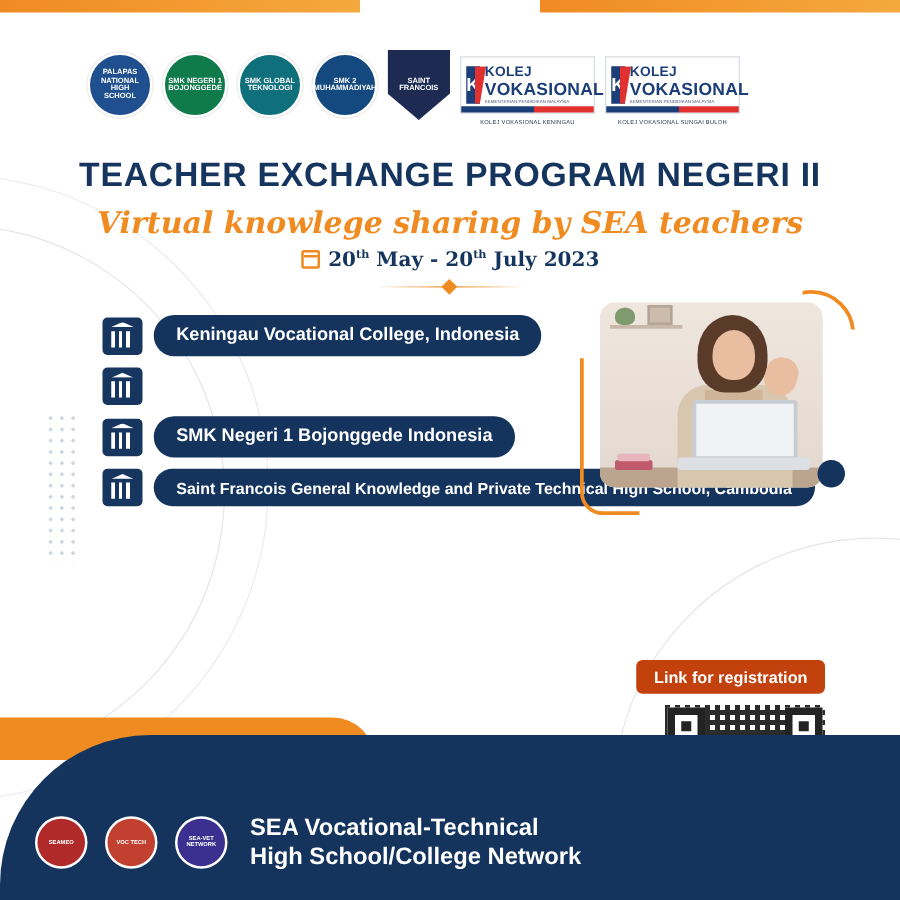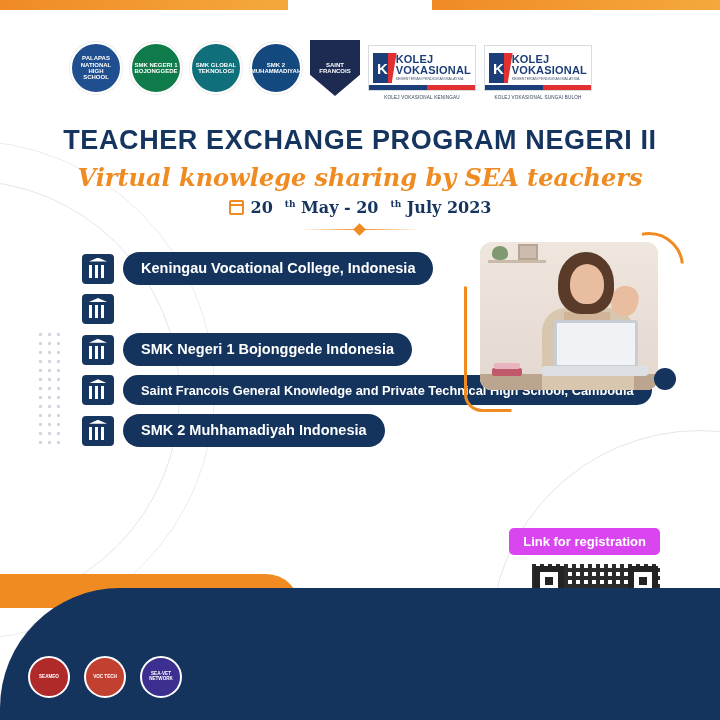--- a/index.html
+++ b/index.html
@@ -83,21 +83,21 @@
     display: flex; align-items: center; justify-content: center;
     position: relative;
   }
   .kv-mark::after {
     content: ""; position: absolute; right: -5px; top: 0;
     width: 9px; height: 30px; background: #e03030;
     clip-path: polygon(0 0, 100% 0, 45% 100%, 0 100%);
   }
   .kv-txt { line-height: 1; }
   .kv-txt .l1 { font-size: 11px; font-weight: bold; color: #1b3e78; letter-spacing: .2px; }
-  .kv-txt .l2 { font-size: 11px; font-weight: bold; color: #1b3e78; letter-spacing: .2px; }
+  .kv-txt .l2 { font-size: 14px; font-weight: bold; color: #1b3e78; letter-spacing: .2px; }
   .kv-txt .l3 { font-size: 3.6px; color: #4a5870; margin-top: 2px; }
   .kv-bar {
     position: absolute; left: 0; bottom: 0; width: 100%; height: 5px;
     background: linear-gradient(90deg,#1b3e78 0 55%, #e03030 55% 100%);
   }
   .kv-sub {
     position: absolute; left: 0; bottom: -10px; width: 100%;
     font-size: 4.6px; color: #2d3b55; text-align: center; letter-spacing: .2px;
   }
 
@@ -124,21 +124,21 @@
     position: relative;
   }
   .date-icon::before {
     content: ""; position: absolute; left: 0; top: 2px; width: 11px; height: 2px;
     background: #ef8b20;
   }
   .date-text {
     font-family: "DejaVu Serif", serif;
     font-weight: bold; font-size: 16px; color: #15355f;
   }
-  .date-text sup { font-size: 9px; margin-left: 12px; }
+  .date-text sup { font-size: 9px; }
   .divider-orn {
     position: absolute; top: 222px; left: 50%; transform: translateX(-50%);
     width: 120px; height: 14px;
   }
   .divider-orn .line {
     position: absolute; top: 7px; left: 0; width: 120px; height: 1px;
     background: linear-gradient(90deg,rgba(239,139,32,0),#ef8b20,rgba(239,139,32,0));
   }
   .divider-orn .dia {
     position: absolute; top: 3px; left: 55px; width: 9px; height: 9px;
@@ -208,21 +208,21 @@
     position: absolute; right: 36px; top: 232px;
     width: 70px; height: 70px;
     border: 3px solid #ef8b20;
     border-radius: 50%;
     clip-path: polygon(40% 0, 100% 0, 100% 45%, 40% 45%);
   }
 
   
   .reg-box {
     position: absolute; right: 60px; top: 528px;
-    background: #d946ef; color: #fff;
+    background: #c2410c; color: #fff;
     border-radius: 5px; padding: 6px 14px;
     font-size: 13px; font-weight: bold;
   }
   .qr {
     position: absolute; right: 56px; top: 560px;
     width: 136px; height: 128px;
     background: #ffffff;
     padding: 4px;
   }
   .qr-inner {
@@ -341,24 +341,20 @@
   <div class="list-item">
     <div class="school-icon"></div>
   </div>
   <div class="list-item">
     <div class="school-icon"></div>
     <div class="pill">SMK Negeri 1 Bojonggede Indonesia</div>
   </div>
   <div class="list-item">
     <div class="school-icon"></div>
     <div class="pill two-line">Saint Francois General Knowledge and Private Technical High School, Cambodia</div>
-  </div>
-  <div class="list-item">
-    <div class="school-icon"></div>
-    <div class="pill">SMK 2 Muhhamadiyah Indonesia</div>
   </div>
 </div>
 
 <div class="photo-deco-arc"></div>
 <div class="photo-deco-arc2"></div>
 <div class="photo-wrap">
   <div class="ph-wall"></div>
   <div class="ph-shelf"></div>
   <div class="ph-plant"></div>
   <div class="ph-frame"></div>
@@ -395,13 +391,17 @@
 <div class="bottom-content">
   <div class="b-logo" style="background:#b02a2a">
     <span>SEAMEO</span>
   </div>
   <div class="b-logo" style="background:#c2402f">
     <span>VOC TECH</span>
   </div>
   <div class="b-logo" style="background:#3b2f8f">
     <span>SEA-VET NETWORK</span>
   </div>
+  <div class="net-name">
+    <div>SEA Vocational-Technical</div>
+    <div>High School/College Network</div>
+  </div>
 </div>
 
 </body></html>

